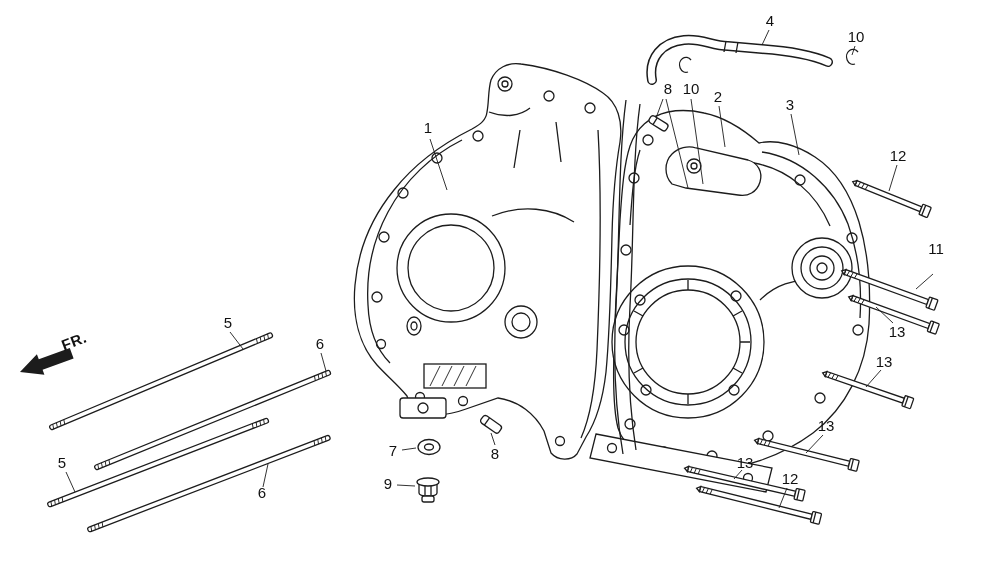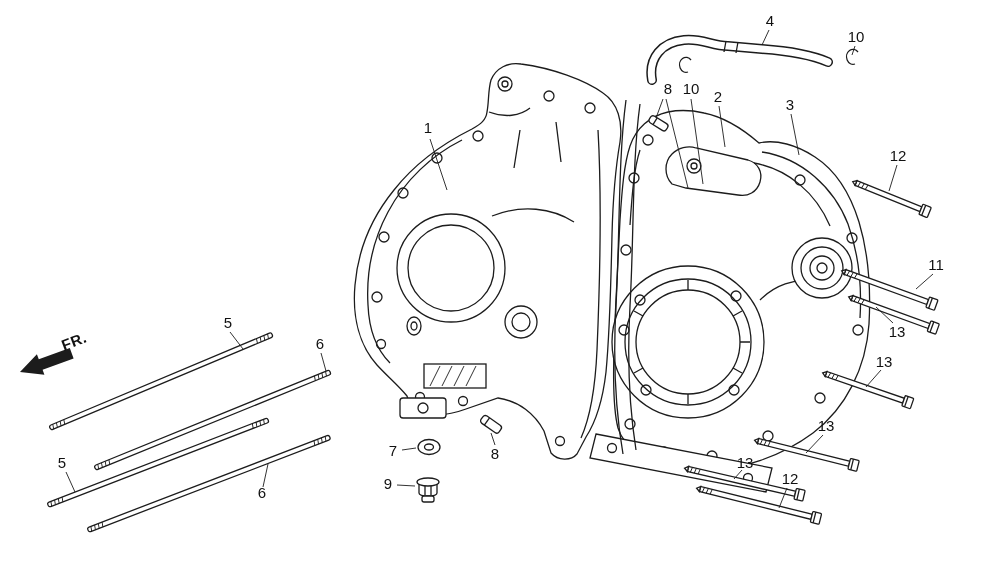--- a/index.html
+++ b/index.html
@@ -253,21 +253,21 @@
 </svg>
 
 <div class="co" style="left:428px;top:127px">1</div>
 <div class="co" style="left:770px;top:20px">4</div>
 <div class="co" style="left:856px;top:36px">10</div>
 <div class="co" style="left:668px;top:88px">8</div>
 <div class="co" style="left:691px;top:88px">10</div>
 <div class="co" style="left:718px;top:96px">2</div>
 <div class="co" style="left:790px;top:104px">3</div>
 <div class="co" style="left:898px;top:155px">12</div>
-<div class="co" style="left:936px;top:264px">11</div>
+<div class="co" style="left:936px;top:248px">11</div>
 <div class="co" style="left:897px;top:331px">13</div>
 <div class="co" style="left:884px;top:361px">13</div>
 <div class="co" style="left:826px;top:425px">13</div>
 <div class="co" style="left:745px;top:462px">13</div>
 <div class="co" style="left:790px;top:478px">12</div>
 <div class="co" style="left:228px;top:322px">5</div>
 <div class="co" style="left:320px;top:343px">6</div>
 <div class="co" style="left:62px;top:462px">5</div>
 <div class="co" style="left:262px;top:492px">6</div>
 <div class="co" style="left:393px;top:450px">7</div>

